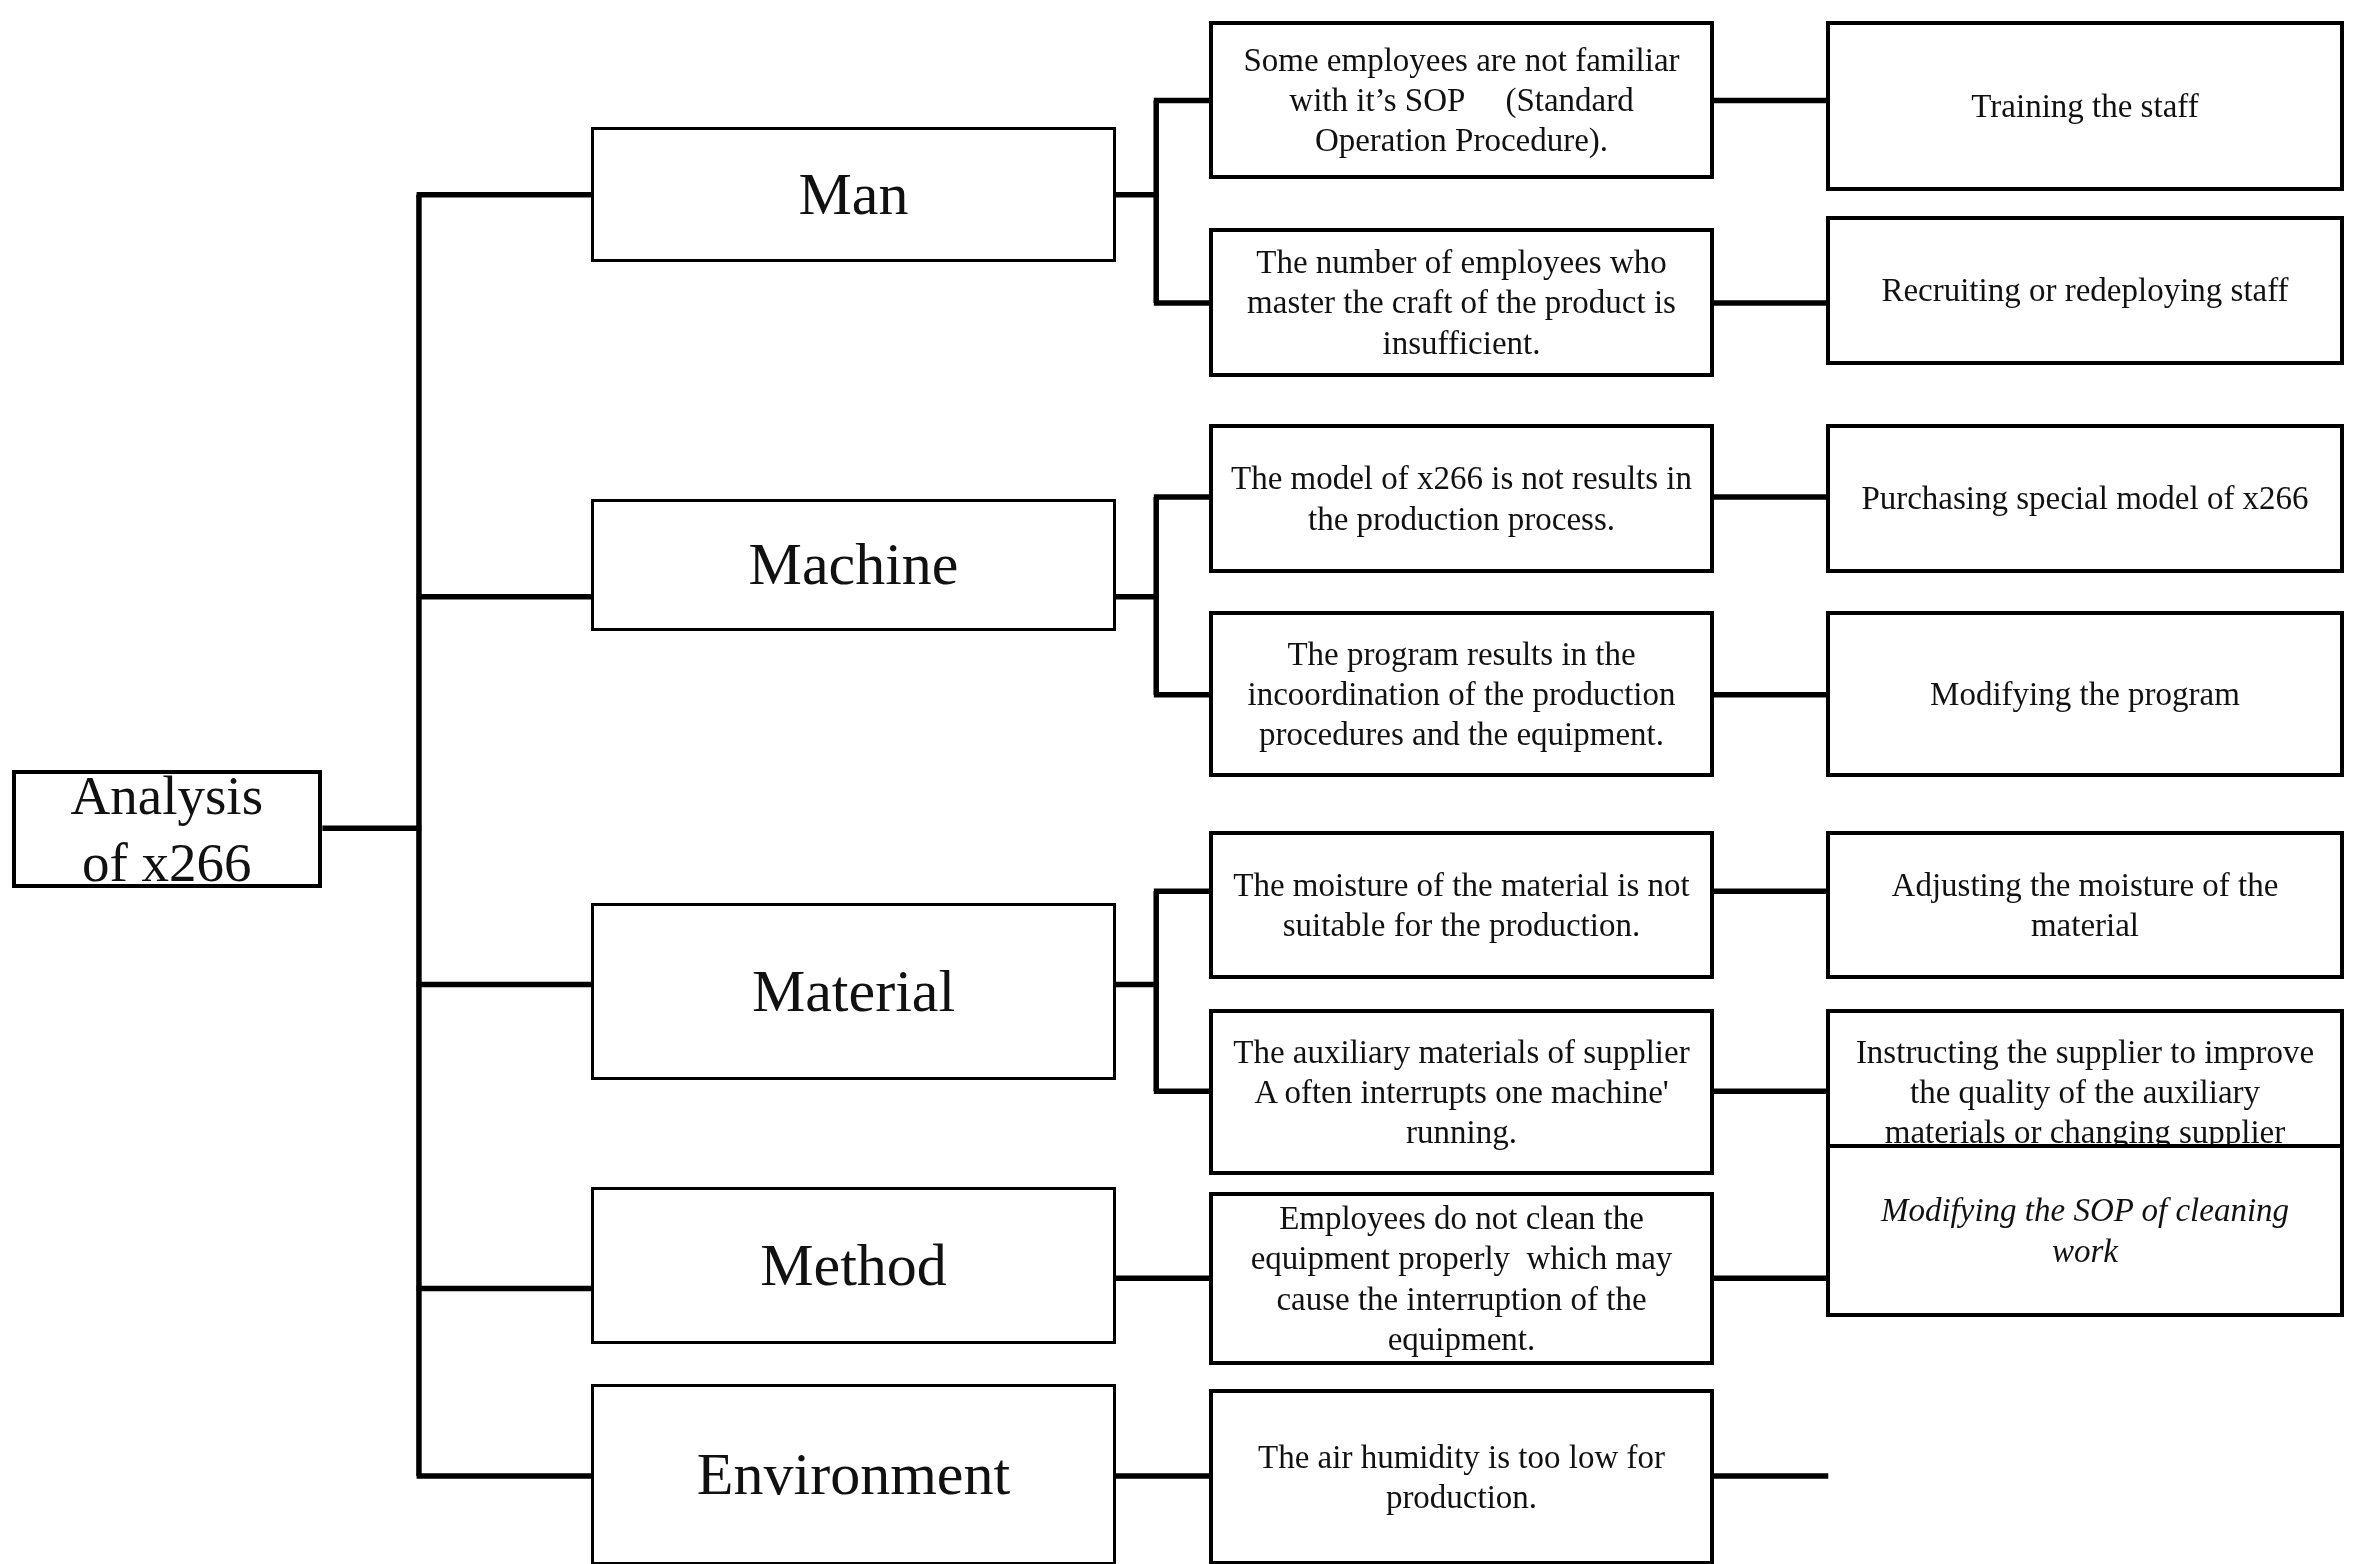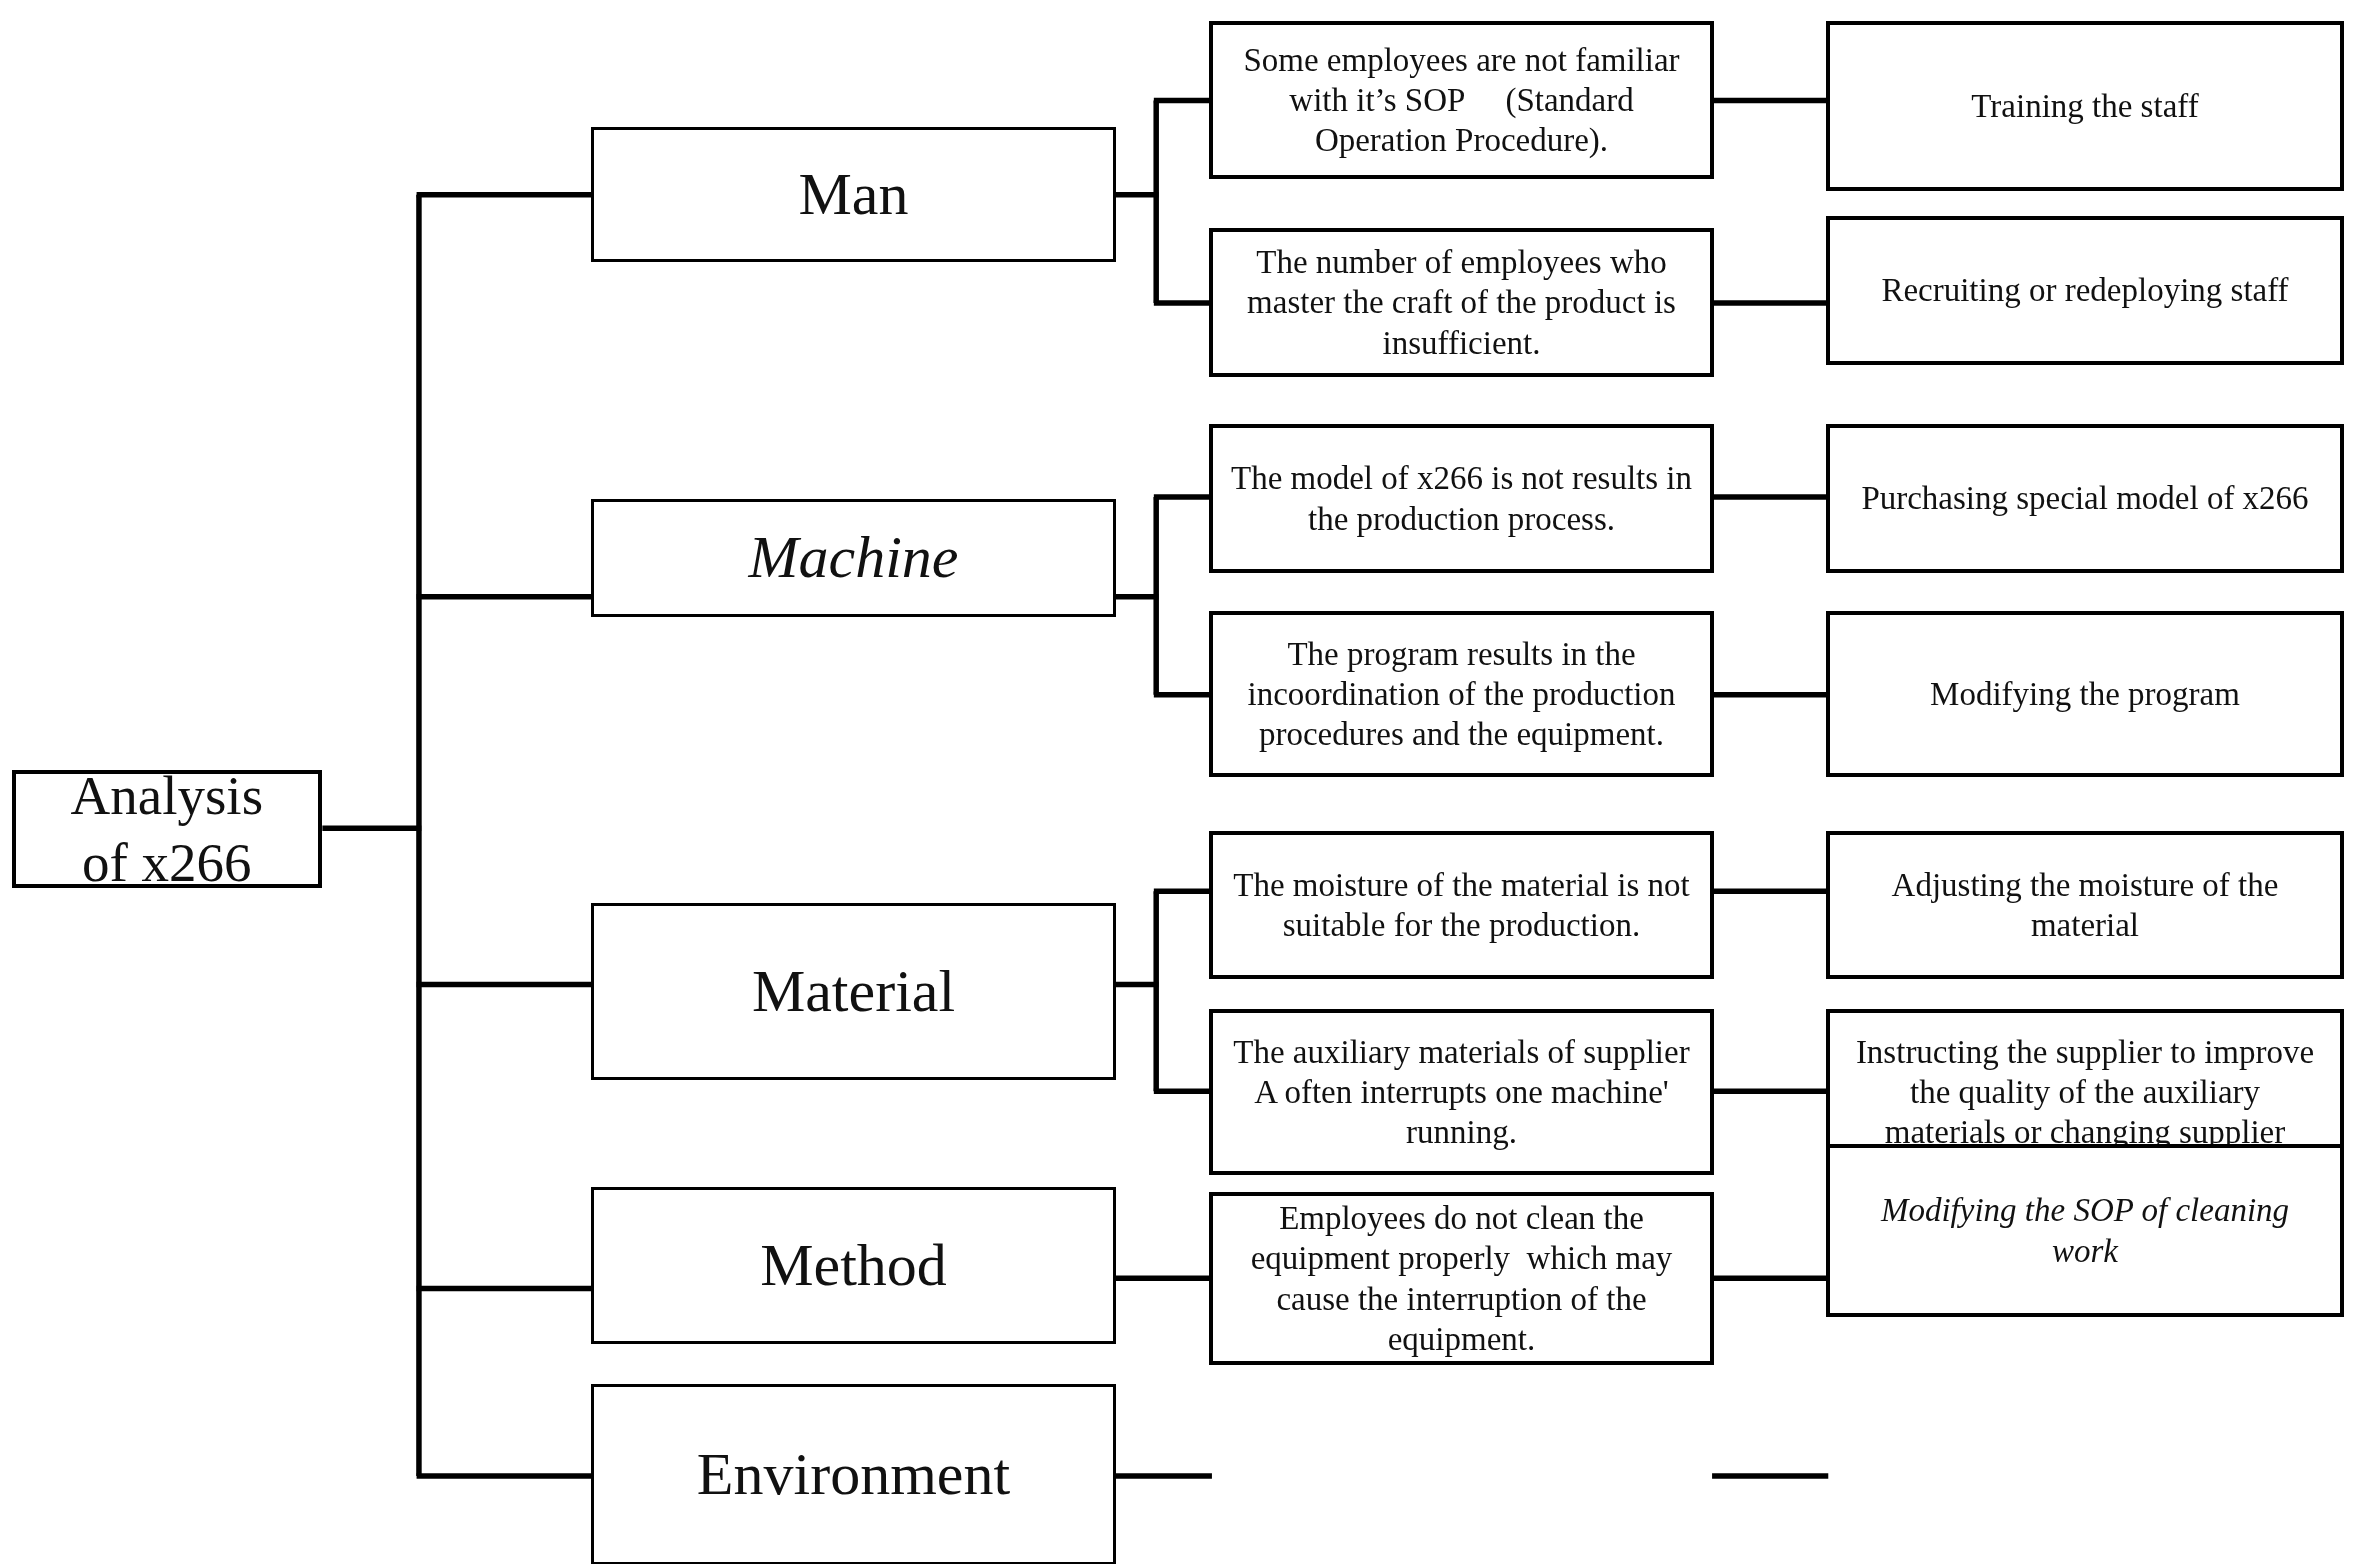--- a/index.html
+++ b/index.html
@@ -87,21 +87,21 @@
 
   <div class="box root-box" style="left:11.8px;top:770px;width:310px;height:118px;">
     <span class="txt">Analysis
 of x266</span>
   </div>
 
   <div class="box cat-box" style="left:591px;top:127px;width:525px;height:135px;">
     <span class="txt">Man</span>
   </div>
 
-  <div class="box cat-box" style="left:591px;top:499px;width:525px;height:118px;font-style:italic;">
+  <div class="box cat-box" style="left:591px;top:499px;width:525px;height:132px;">
     <span class="txt">Machine</span>
   </div>
 
   <div class="box cat-box" style="left:591px;top:903px;width:525px;height:177px;">
     <span class="txt">Material</span>
   </div>
 
   <div class="box cat-box" style="left:591px;top:1187px;width:525px;height:157px;">
     <span class="txt">Method</span>
   </div>
@@ -144,20 +144,24 @@
 running.</span>
   </div>
 
   <div class="box cause-box" style="left:1209px;top:1192px;width:505px;height:173px;">
     <span class="txt">Employees do not clean the
 equipment properly  which may
 cause the interruption of the
 equipment.</span>
   </div>
 
+  <div class="box cause-box" style="left:1209px;top:1389px;width:505px;height:176px;">
+    <span class="txt">The air humidity is too low for
+production.</span>
+  </div>
 
   <div class="box sol-box" style="left:1826px;top:21px;width:518px;height:170px;">
     <span class="txt">Training the staff</span>
   </div>
 
   <div class="box sol-box" style="left:1826px;top:216px;width:518px;height:149px;">
     <span class="txt">Recruiting or redeploying staff</span>
   </div>
 
   <div class="box sol-box" style="left:1826px;top:424px;width:518px;height:149px;">

